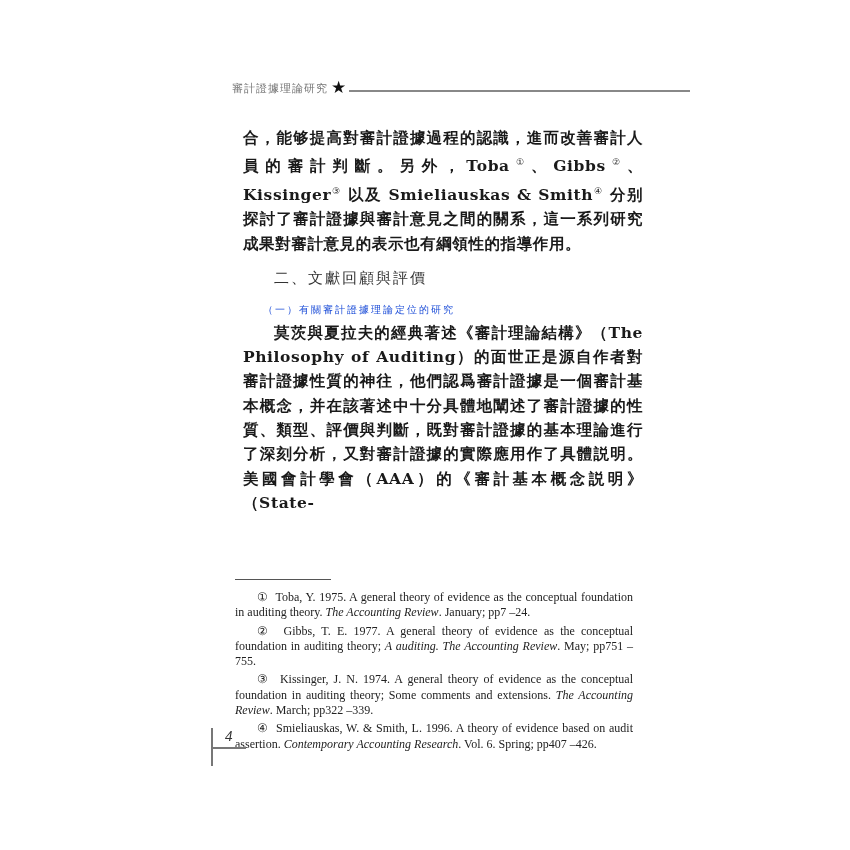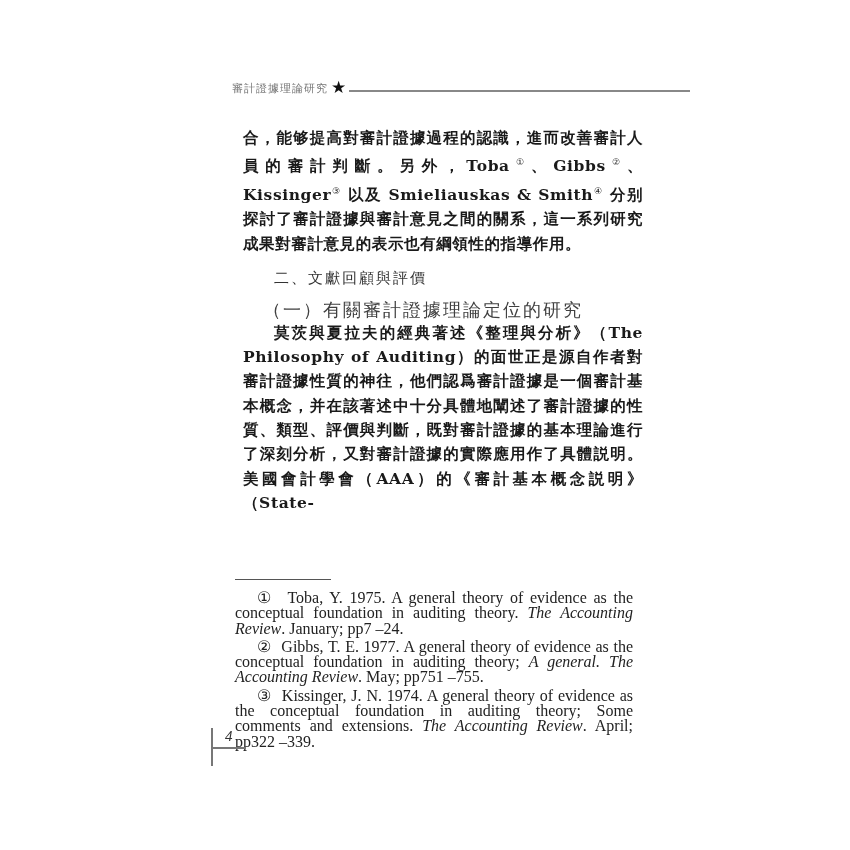--- a/index.html
+++ b/index.html
@@ -10,27 +10,27 @@
                      letter-spacing: 1px; font-family: "DejaVu Sans", sans-serif; }
     .star { position: absolute; left: 99px; top: -3px; font-size: 17px; color: #111; }
     .head-rule { position: absolute; left: 117px; top: 10px; width: 341px; height: 2px; background: #888; }
 
     .body-text { position: absolute; left: 235px; top: 126px; width: 400px; margin-left: 8px; }
     .para { font-size: 15.5px; line-height: 24.3px; margin: 0; text-align: justify;
             text-align-last: left; font-weight: 600; letter-spacing: 0.6px; }
     .para.indent { text-indent: 31px; }
     .section-head { font-size: 15px; line-height: 24px; margin: 10px 0 8px 0; padding-left: 31px;
                     font-family: "DejaVu Sans", sans-serif; color: #333; letter-spacing: 2px; }
-    .sub-head { font-size: 18px; line-height: 23px; margin: 0; padding-left: 20px;
-                font-family: "DejaVu Sans", sans-serif; color: #404040; letter-spacing: 2px; }
+    .sub-head { font-size: 10px; line-height: 23px; margin: 0; padding-left: 20px;
+                font-family: "DejaVu Sans", sans-serif; color: #1d4ed8; letter-spacing: 2px; }
     sup { font-size: 9px; font-weight: normal; }
 
     .fn-rule { position: absolute; left: 235px; top: 579px; width: 96px; height: 1px; background: #555; }
     .footnotes { position: absolute; left: 235px; top: 590px; width: 398px; }
-    .fn { font-family: "Liberation Serif", serif; font-size: 16px; line-height: 15.3px;
+    .fn { font-family: "Liberation Serif", serif; font-size: 12px; line-height: 15.3px;
           margin: 0 0 3px 0; text-indent: 22px; text-align: justify; color: #222; }
     .fn i { font-style: italic; }
 
     .folio-vline { position: absolute; left: 211px; top: 728px; width: 1.5px; height: 38px; background: #777; }
     .folio-hline { position: absolute; left: 211px; top: 747px; width: 35px; height: 1.5px; background: #777; }
     .folio-num { position: absolute; left: 225px; top: 728px; font-size: 15px; font-style: italic;
                  font-family: "Liberation Serif", serif; color: #333; }
   </style>
 </head>
 <body>
@@ -42,26 +42,27 @@
 </div>
 
 <div class="body-text">
   <p class="para"><span>合，能够提高對審計證據過程的認識，進而改善審計人員的審計判斷。另外，Toba</span><sup>①</sup><span>、Gibbs</span><sup>②</sup><span>、Kissinger</span><sup>③</sup><span> 以及 Smieliauskas &amp; Smith</span><sup>④</sup><span> 分别探討了審計證據與審計意見之間的關系，這一系列研究成果對審計意見的表示也有綱領性的指導作用。</span></p>
 
   <p class="section-head">二、文獻回顧與評價</p>
 
 
   <p class="sub-head">（一）有關審計證據理論定位的研究</p>
 
-  <p class="para indent">莫茨與夏拉夫的經典著述《整理與分析》（The Philosophy of Auditing）的面世正是源自作者對審計證據性質的神往，他們認爲審計證據是一個審計基本概念，并在該著述中十分具體地闡述了審計證據的性質、類型、評價與判斷，既對審計證據的基本理論進行了深刻分析，又對審計證據的實際應用作了具體説明。美國會計學會（AAA）的《審計基本概念説明》（State-</p>
+  <p class="para indent">莫茨與夏拉夫的經典著述《審計理論結構》（The Philosophy of Auditing）的面世正是源自作者對審計證據性質的神往，他們認爲審計證據是一個審計基本概念，并在該著述中十分具體地闡述了審計證據的性質、類型、評價與判斷，既對審計證據的基本理論進行了深刻分析，又對審計證據的實際應用作了具體説明。美國會計學會（AAA）的《審計基本概念説明》（State-</p>
 </div>
 
 <div class="fn-rule"></div>
 
 <div class="footnotes">
   <p class="fn"><span>①</span>&nbsp;&nbsp;<span>Toba, Y. 1975. A general theory of evidence as the conceptual foundation in auditing theory. </span><i>The Accounting Review</i><span>. January; pp7 –24.</span></p>
-  <p class="fn"><span>②</span>&nbsp;&nbsp;<span>Gibbs, T. E. 1977. A general theory of evidence as the conceptual foundation in auditing theory; </span><i>A general. The Accounting Review</i><span>. May; pp751 –755.</span></p>
-  <p class="fn"><span>③</span>&nbsp;&nbsp;<span>Kissinger, J. N. 1974. A general theory of evidence as the conceptual foundation in auditing theory; Some comments and extensions. </span><i>The Accounting Review</i><span>. April; pp322 –339.</span></p>
+  <p class="fn"><span>②</span>&nbsp;&nbsp;<span>Gibbs, T. E. 1977. A general theory of evidence as the conceptual foundation in auditing theory; </span><i>A auditing. The Accounting Review</i><span>. May; pp751 –755.</span></p>
+  <p class="fn"><span>③</span>&nbsp;&nbsp;<span>Kissinger, J. N. 1974. A general theory of evidence as the conceptual foundation in auditing theory; Some comments and extensions. </span><i>The Accounting Review</i><span>. March; pp322 –339.</span></p>
+  <p class="fn"><span>④</span>&nbsp;&nbsp;<span>Smieliauskas, W. &amp; Smith, L. 1996. A theory of evidence based on audit assertion. </span><i>Contemporary Accounting Research</i><span>. Vol. 6. Spring; pp407 –426.</span></p>
 </div>
 
 <div class="folio-vline"></div>
 <div class="folio-hline"></div>
 <div class="folio-num">4</div>
 
 </body></html>

